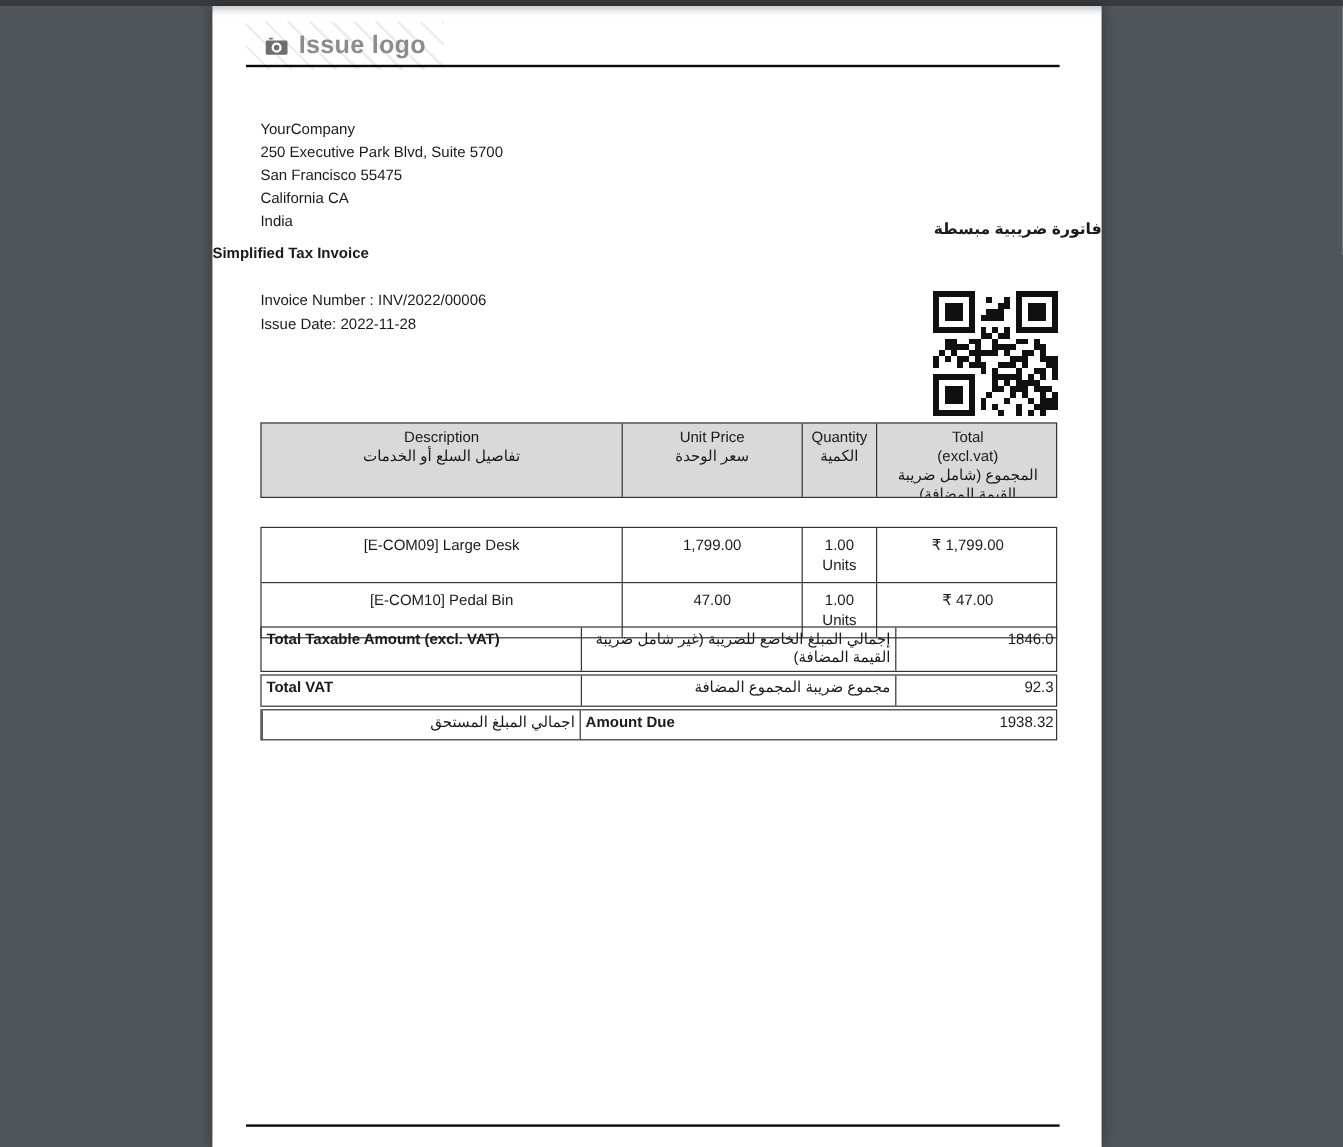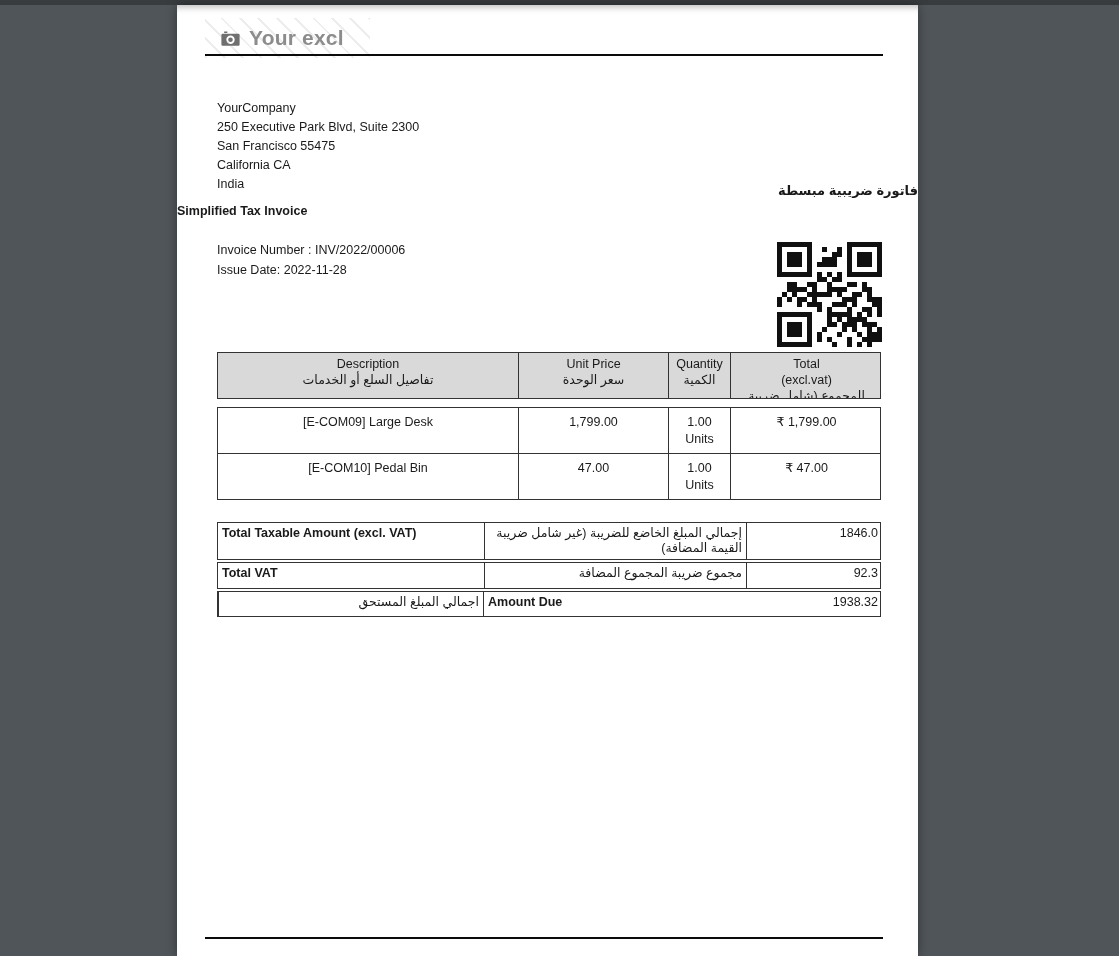--- a/index.html
+++ b/index.html
@@ -33,24 +33,24 @@
   .doc-title .ar{font-size:13px;line-height:20px;}
   .doc-title .en{font-size:12.5px;line-height:20px;}
   
   .meta{position:absolute;left:40px;top:235px;font-size:12.5px;line-height:20px;}
   
   .qr{position:absolute;left:598px;top:235px;width:109px;height:109px;}
   .qr svg{width:100%;height:100%;display:block;}
   
   .ptable{position:absolute;left:40px;top:347px;width:664px;font-size:12.5px;}
   .pgrid{display:grid;grid-template-columns:301px 150px 62px 151px;}
-  .phead{border:1px solid #333;background:#d9d9d9;box-sizing:border-box;height:47px;}
+  .phead{border:1px solid #333;background:#d9d9d9;box-sizing:border-box;height:63px;}
   .phead .ph-cell{padding-top:3px;text-align:center;line-height:16px;border-right:1px solid #333;overflow:hidden;}
   .phead .ph-cell:last-child{border-right:none;}
-  .pbody{margin-top:8px;border:1px solid #333;box-sizing:border-box;}
+  .pbody{margin-top:24px;border:1px solid #333;box-sizing:border-box;}
   .prow{border-bottom:1px solid #333;}
   .prow:last-child{border-bottom:none;}
   .pcell{padding:6px 3px 5px;text-align:center;line-height:17px;border-right:1px solid #333;min-height:33px;box-sizing:border-box;}
   .pcell:last-child{border-right:none;}
   .ar{direction:rtl;unicode-bidi:isolate;}
   
   .totals{position:absolute;left:40px;top:517px;width:664px;font-size:12.5px;}
   .trow{display:grid;grid-template-columns:266px 263px 135px;border:1px solid #333;box-sizing:border-box;margin-bottom:2px;}
   .tcell{padding:3px 4px;line-height:15px;box-sizing:border-box;}
   .t-label{font-weight:700;}
@@ -62,28 +62,28 @@
 <body>
 
 <div class="topbar"></div>
 
 <div class="paper">
 
   <div class="logo-box">
     <svg class="cam" viewBox="0 0 24 24">
       <path fill="#6f6f6f" d="M4 3h4v2H4zM2 6h20a1.5 1.5 0 0 1 1.5 1.5v12A1.5 1.5 0 0 1 22 21H2A1.5 1.5 0 0 1 .5 19.5v-12A1.5 1.5 0 0 1 2 6zm10 2.2a5.3 5.3 0 1 0 0 10.6 5.3 5.3 0 0 0 0-10.6zm0 2.4a2.9 2.9 0 1 1 0 5.8 2.9 2.9 0 0 1 0-5.8z"></path>
     </svg>
-    <span class="logo-text">Your excl</span>
+    <span class="logo-text">Issue logo</span>
   </div>
 
   <div class="hrule top"></div>
 
   <div class="address">
     <div>YourCompany</div>
-    <div>250 Executive Park Blvd, Suite 2300</div>
+    <div>250 Executive Park Blvd, Suite 5700</div>
     <div>San Francisco 55475</div>
     <div>California CA</div>
     <div>India</div>
   </div>
 
   <div class="doc-title">
     <div class="ar" lang="ar" dir="rtl">فاتورة ضريبية مبسطة</div>
     <div class="en">Simplified Tax Invoice</div>
   </div>
 

